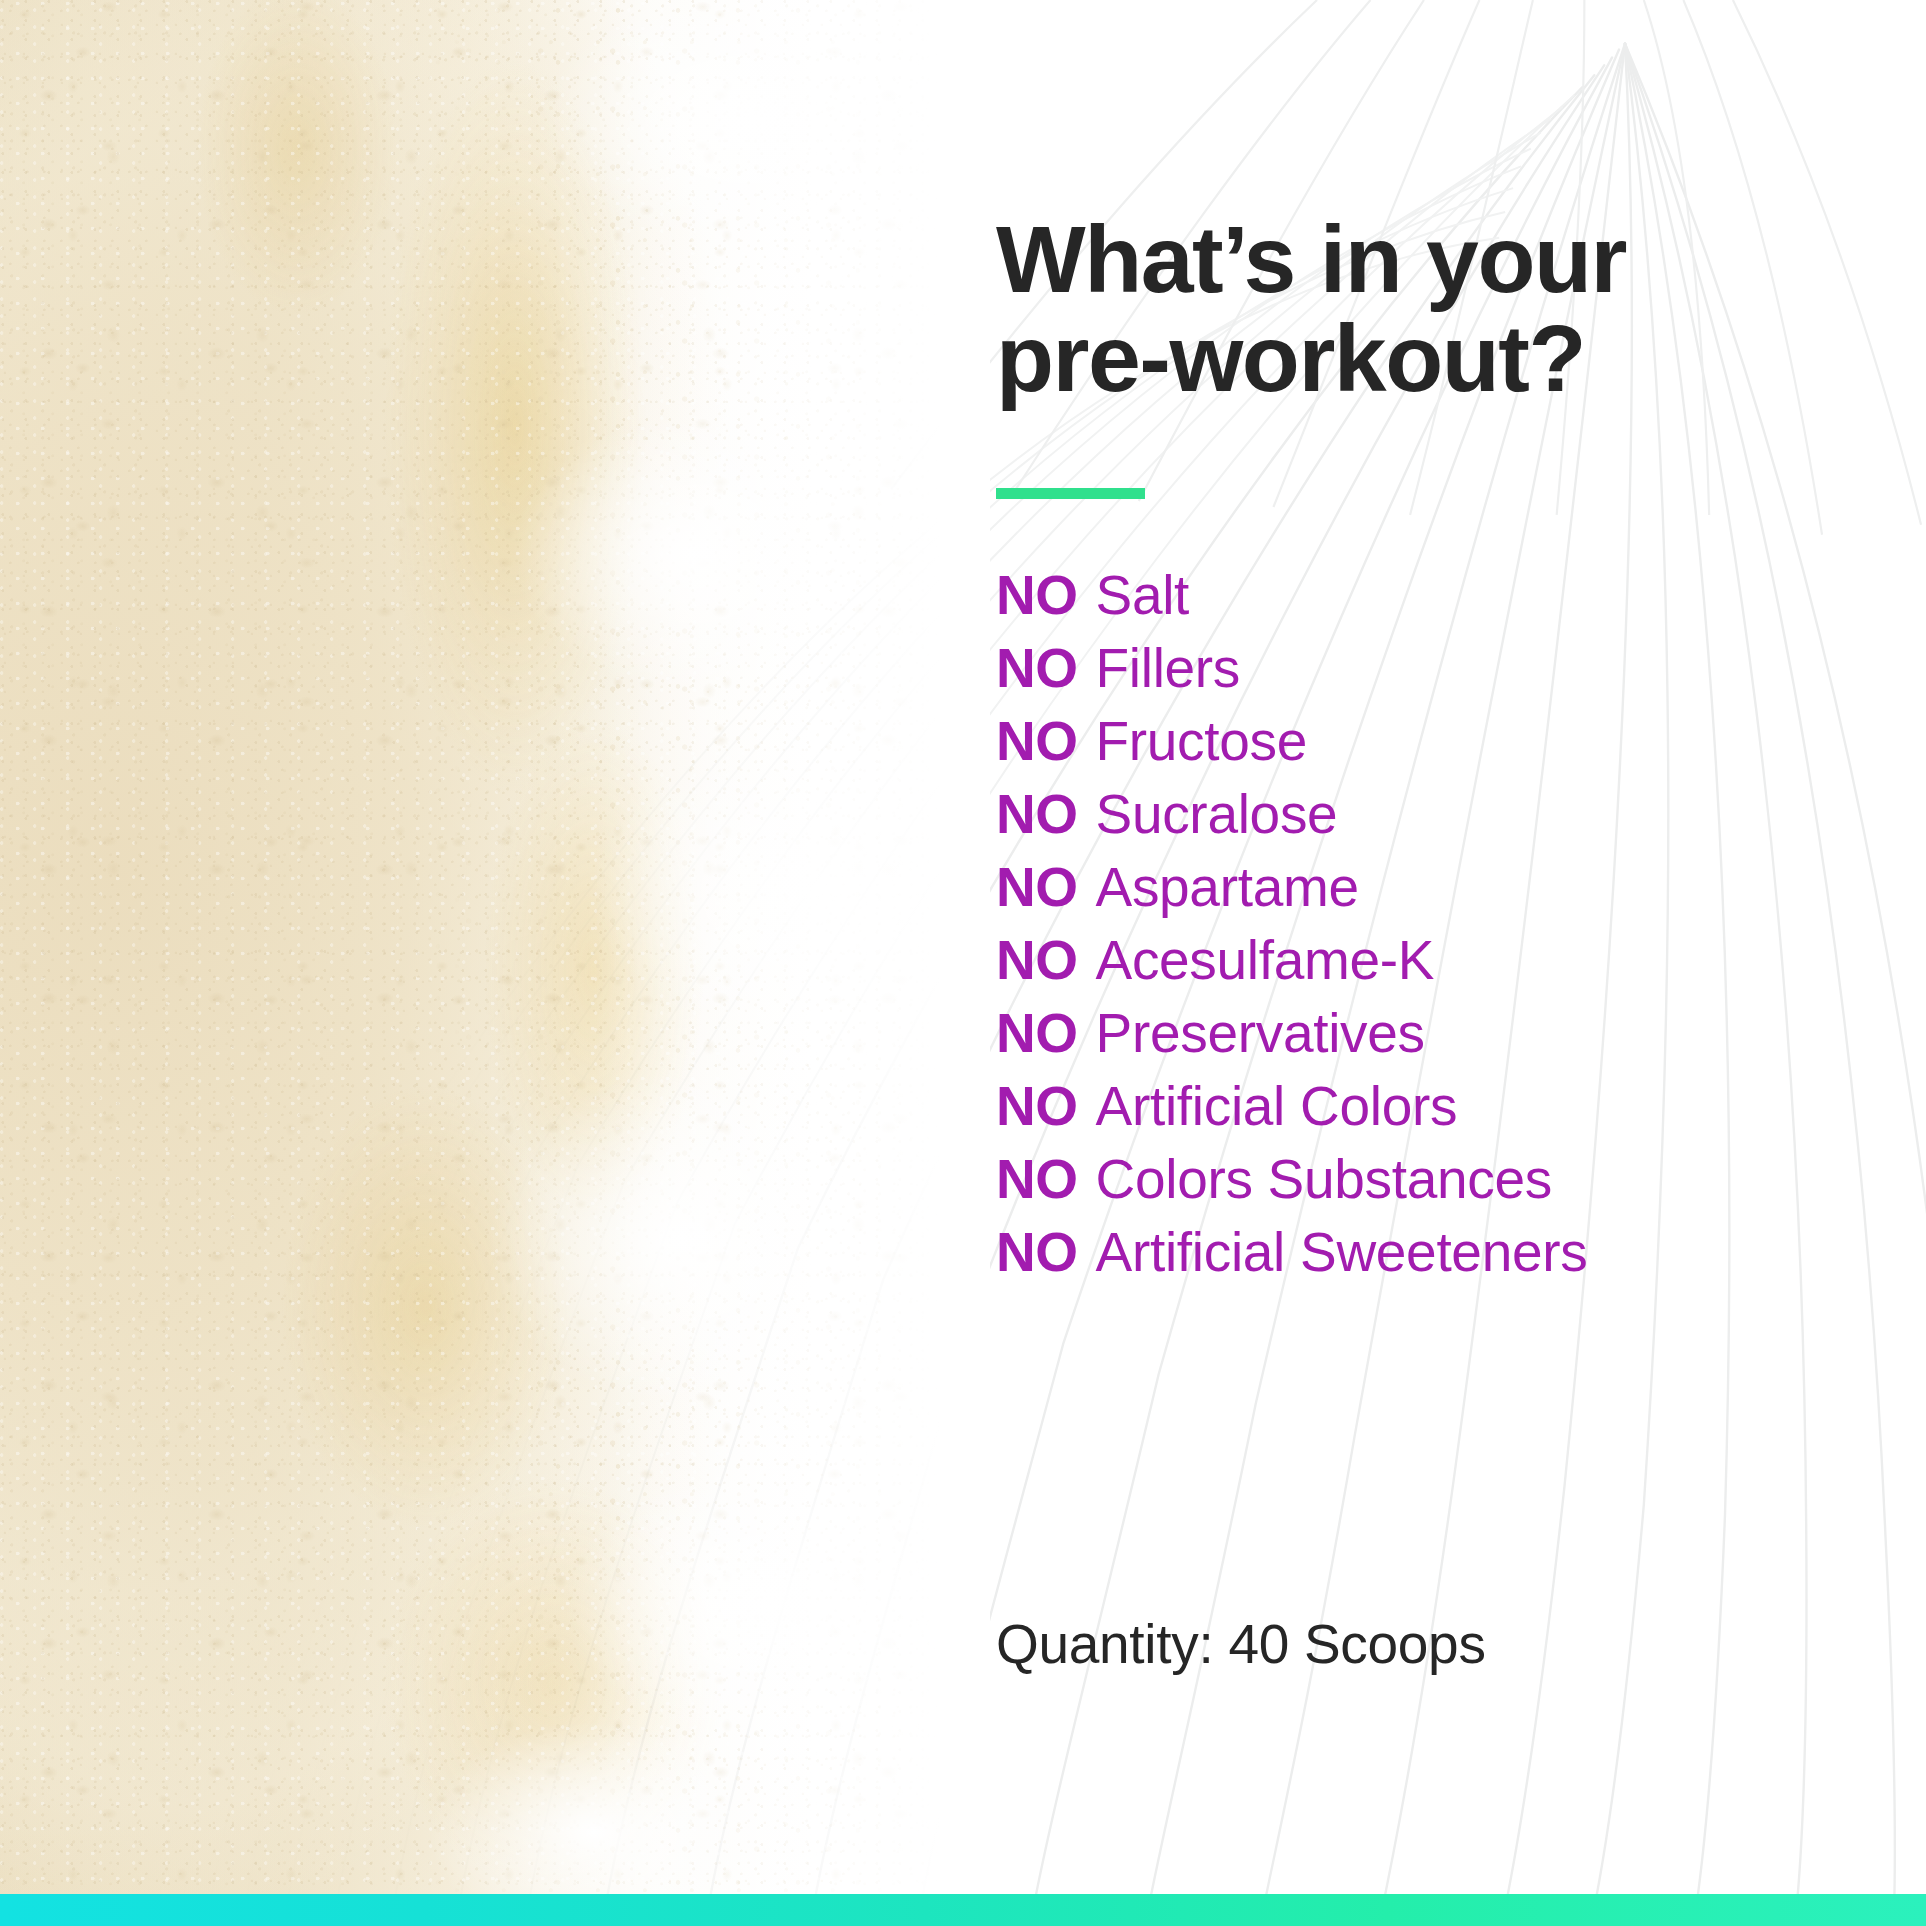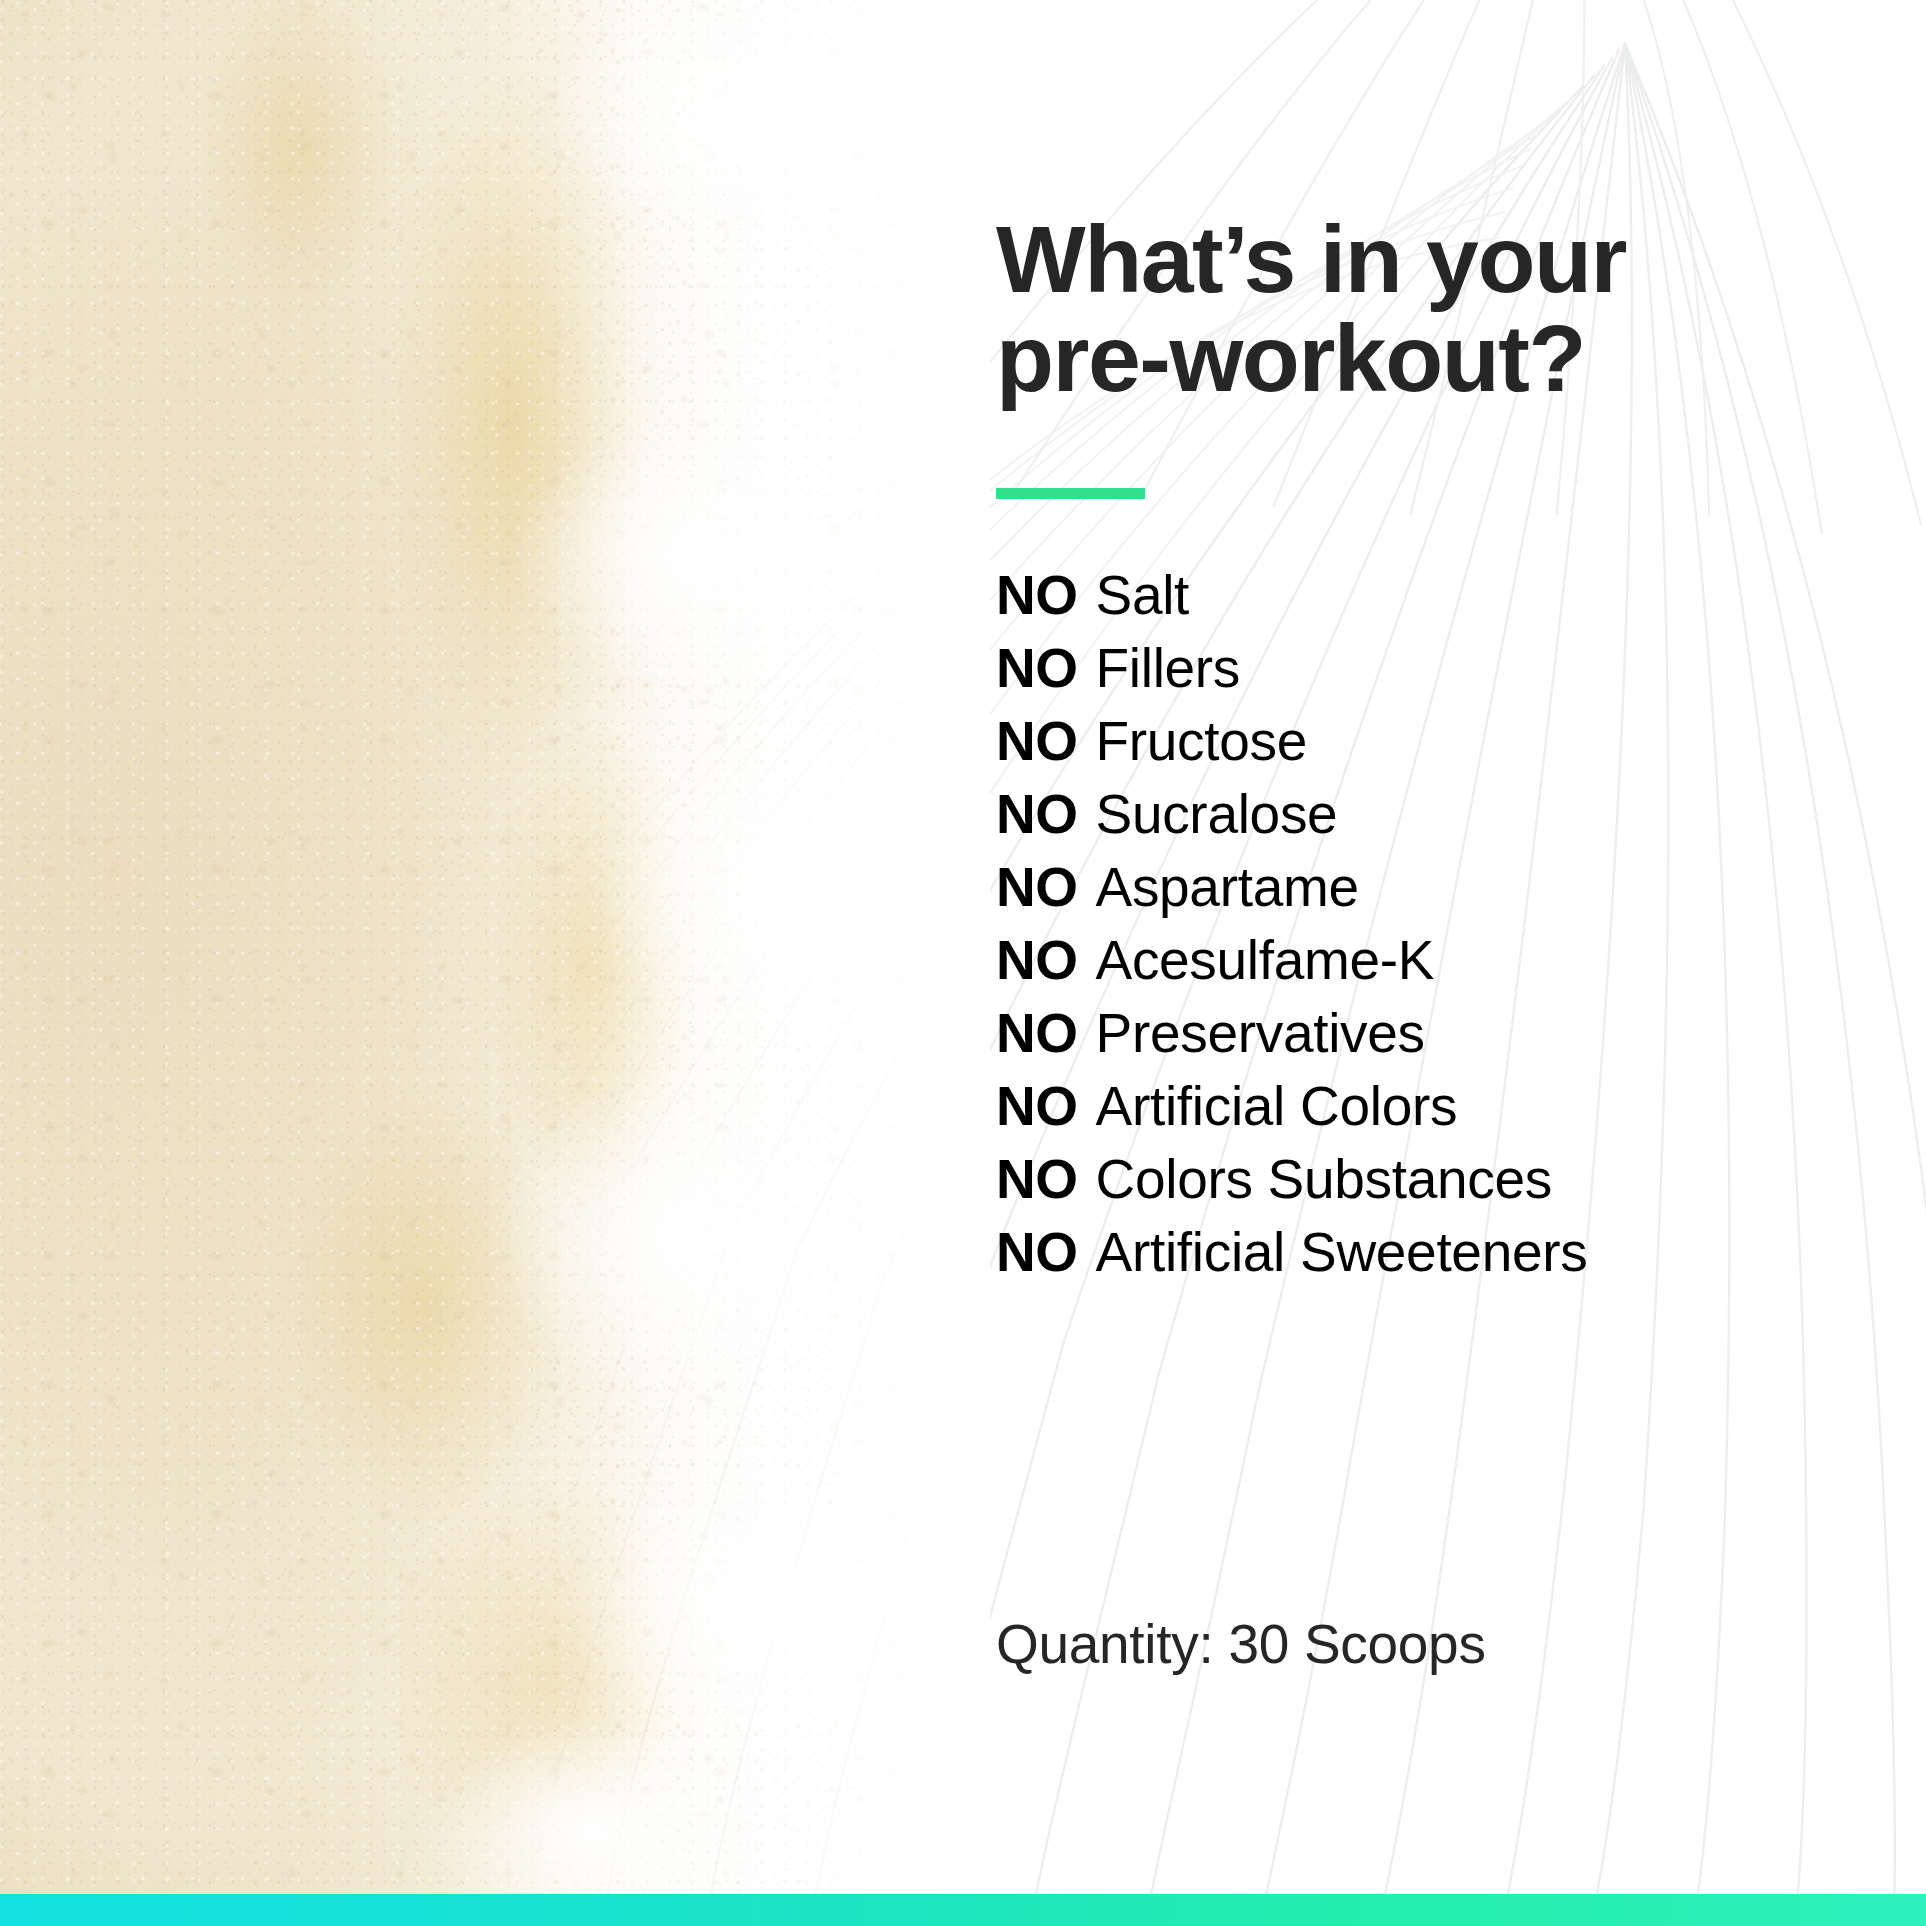--- a/index.html
+++ b/index.html
@@ -143,21 +143,21 @@
     left: 0;
     margin: 0;
     padding: 0;
     list-style: none;
   }
   .no-row {
     display: block;
     height: 73px;
     line-height: 73px;
     white-space: nowrap;
-    color: #000000;
+    color: #a21caf;
   }
   .no-word {
     font-size: 55px;
     font-weight: 700;
     letter-spacing: -0.5px;
   }
   .no-item {
     font-size: 55px;
     font-weight: 400;
     letter-spacing: -0.3px;
@@ -274,18 +274,18 @@
         <span class="no-word">NO</span><span class="no-item">Artificial Colors</span>
       </li>
       <li class="no-row">
         <span class="no-word">NO</span><span class="no-item">Colors Substances</span>
       </li>
       <li class="no-row">
         <span class="no-word">NO</span><span class="no-item">Artificial Sweeteners</span>
       </li>
     </ul>
 
-    <p id="quantity">Quantity: 30 Scoops</p>
+    <p id="quantity">Quantity: 40 Scoops</p>
   </div>
 
   <div id="bottom-bar"></div>
 </div>
 
 
 </body></html>

